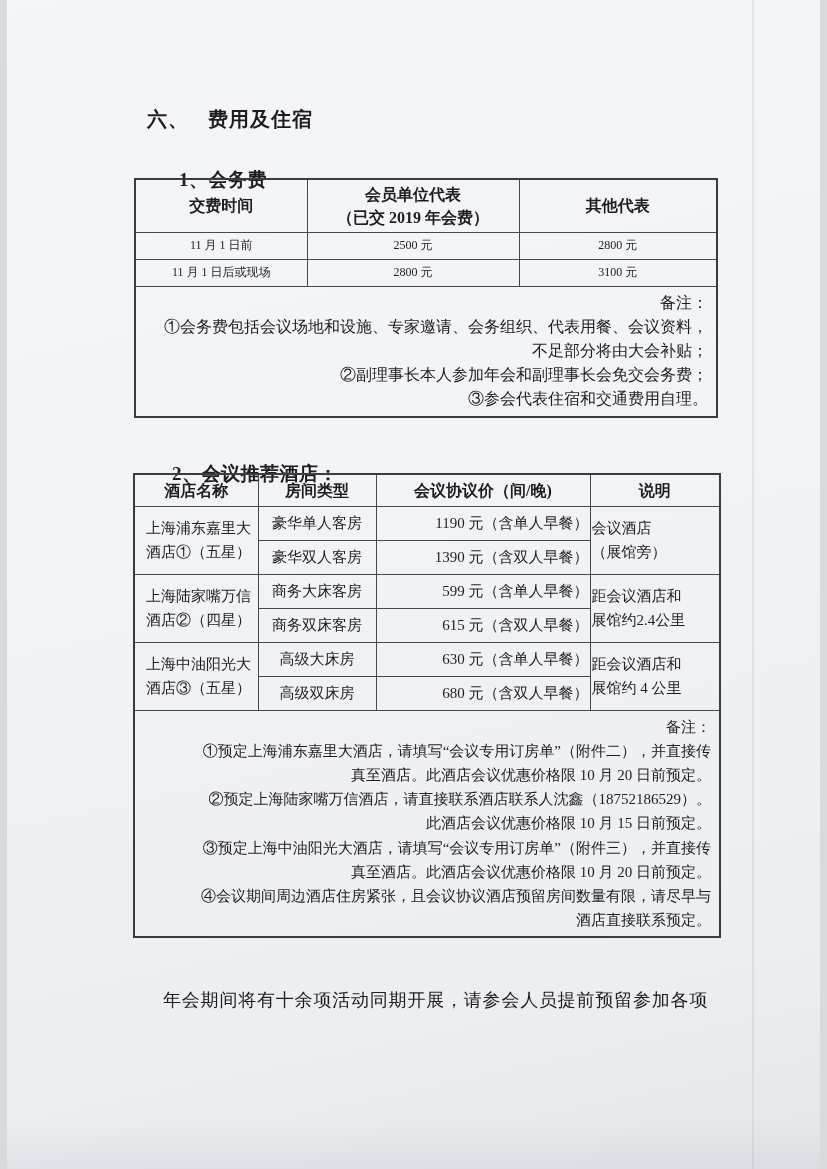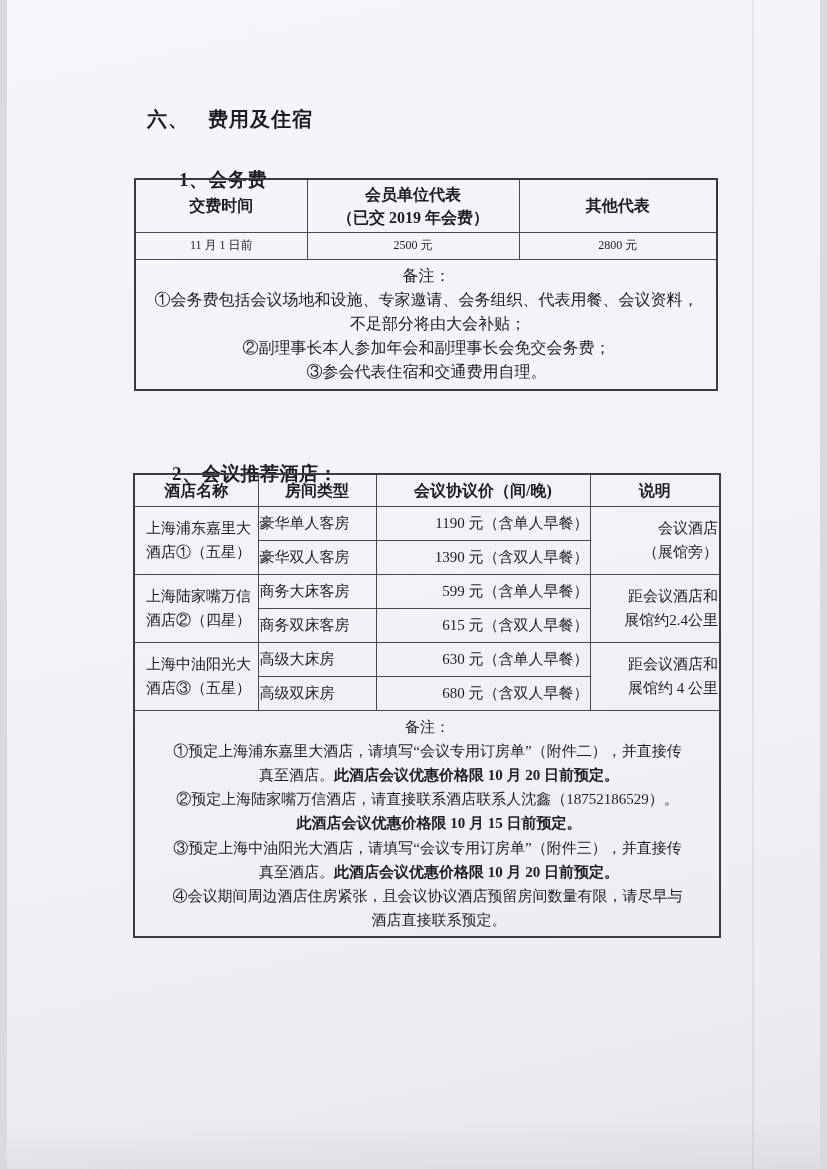--- a/index.html
+++ b/index.html
@@ -29,34 +29,34 @@
   .fee-table  { left:127px; top:178px; width:582px;border-radius:8px; }
   .fee-table .head-row { height:53px; }
   .fee-table .data-row { height:27px; }
   .fee-table td.c { font-size:12px; text-align:center; vertical-align:middle; }
 
   .hotel-table { left:126px; top:473px; width:586px; }
   .hotel-table .head-row { height:32px; }
   .hotel-table .data-row { height:34px; }
   .hotel-table td { font-size:15px; vertical-align:middle; }
   .name-cell  { text-align:left; padding-left:11px; line-height:1.6; }
-  .room-cell  { text-align:left; }
+  .room-cell  { text-align:center; }
   .price-cell { text-align:right; padding-left:9px; }
-  .desc-cell  { text-align:right; line-height:1.6; }
+  .desc-cell  { text-align:left; line-height:1.6; }
 
   .notes-cell {
-    vertical-align:top; text-align:center;
+    vertical-align:top; text-align:right;
     font-size:16px; line-height:24.2px;
     padding:4px 8px 4px 9px; font-weight:normal;
   }
   .fee-notes-cell  { height:115px; }
   .hotel-notes-cell{ height:210px; }
   .note-line { white-space:nowrap; }
   .cont { padding-left:23px; }
-  .b { font-weight:bold; }
+  .b { font-weight:normal; }
 
   .activity-para { position:absolute; left:120px; top:984px; width:600px; margin:0; font-size:18px; line-height:33px; letter-spacing:0.8px; }
   .indent { text-indent:2em; }
 </style>
 </head>
 <body>
 
 <div class="page">
   <div class="crease"></div>
   <div class="bottom-shade"></div>
@@ -79,20 +79,25 @@
         <th>
           <div>会员单位代表</div>
           <div>（已交 2019 年会费）</div>
         </th>
         <th>其他代表</th>
       </tr>
       <tr class="data-row">
         <td class="c">11 月 1 日前</td>
         <td class="c">2500 元</td>
         <td class="c">2800 元</td>
+      </tr>
+      <tr class="data-row">
+        <td class="c">11 月 1 日后或现场</td>
+        <td class="c">2800 元</td>
+        <td class="c">3100 元</td>
       </tr>
       <tr>
         <td class="notes-cell fee-notes-cell" colspan="3">
           <div class="note-line">备注：</div>
           <div class="note-line">①会务费包括会议场地和设施、专家邀请、会务组织、代表用餐、会议资料，</div>
           <div class="note-line cont">不足部分将由大会补贴；</div>
           <div class="note-line">②副理事长本人参加年会和副理事长会免交会务费；</div>
           <div class="note-line">③参会代表住宿和交通费用自理。</div>
         </td>
       </tr>
@@ -178,14 +183,15 @@
           <div class="note-line cont"><span>真至酒店。</span><span class="b">此酒店会议优惠价格限 10 月 20 日前预定。</span></div>
           <div class="note-line">④会议期间周边酒店住房紧张，且会议协议酒店预留房间数量有限，请尽早与</div>
           <div class="note-line cont">酒店直接联系预定。</div>
         </td>
       </tr>
     </tbody>
   </table>
 
 
   <p class="activity-para">
+    <span class="indent" style="display:block;">年会期间将有十余项活动同期开展，请参会人员提前预留参加各项</span>
   </p>
 </div>
 
 </body></html>

